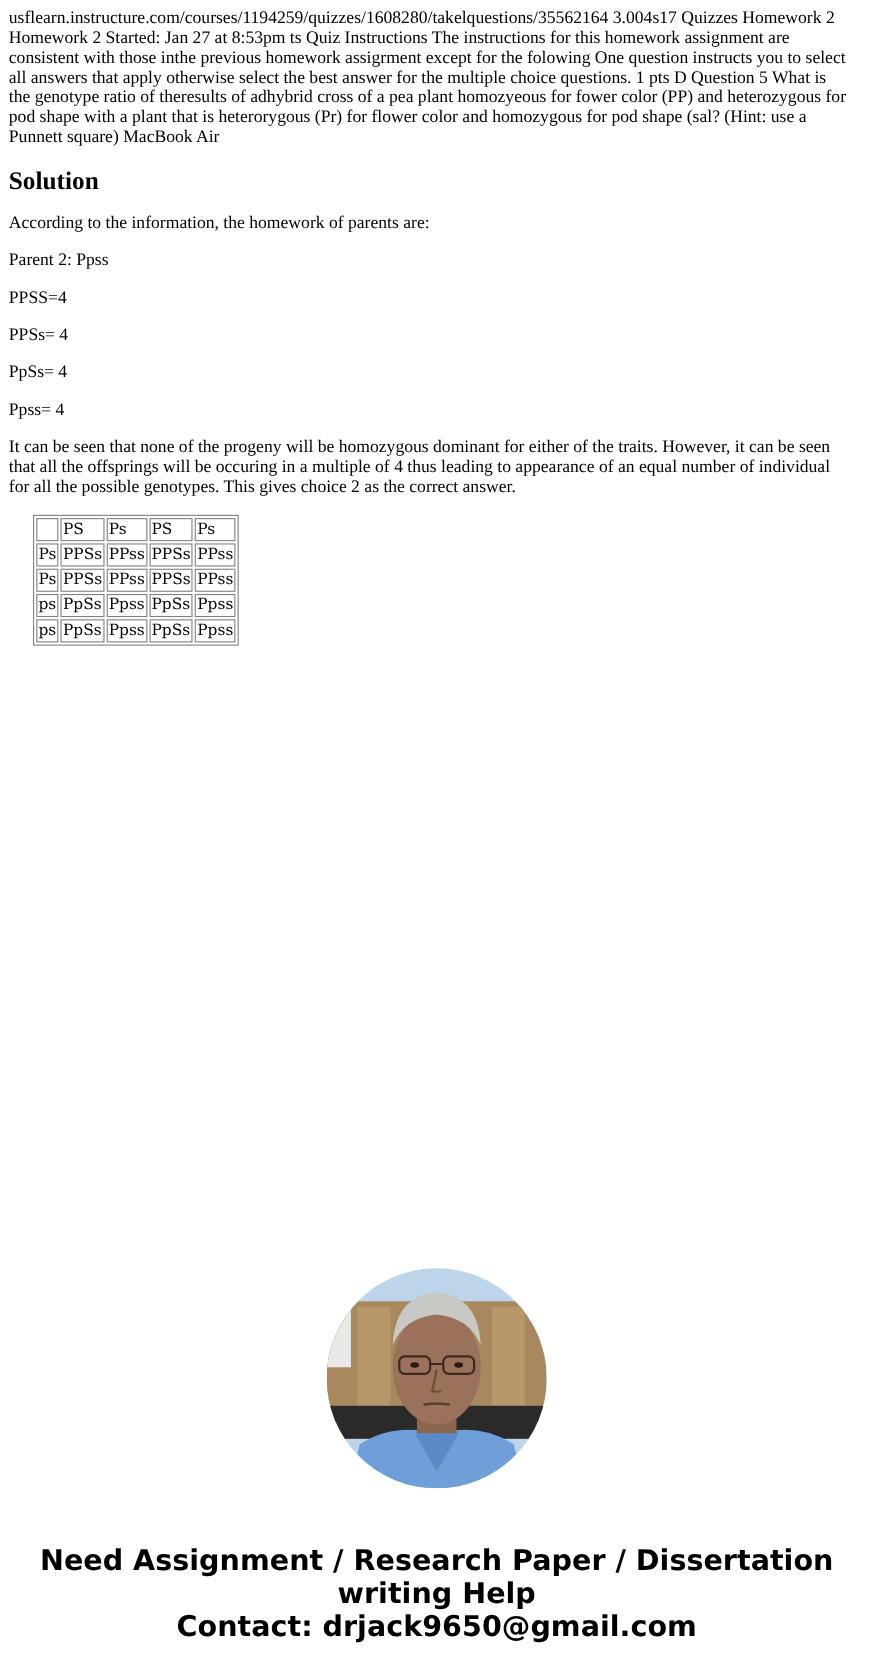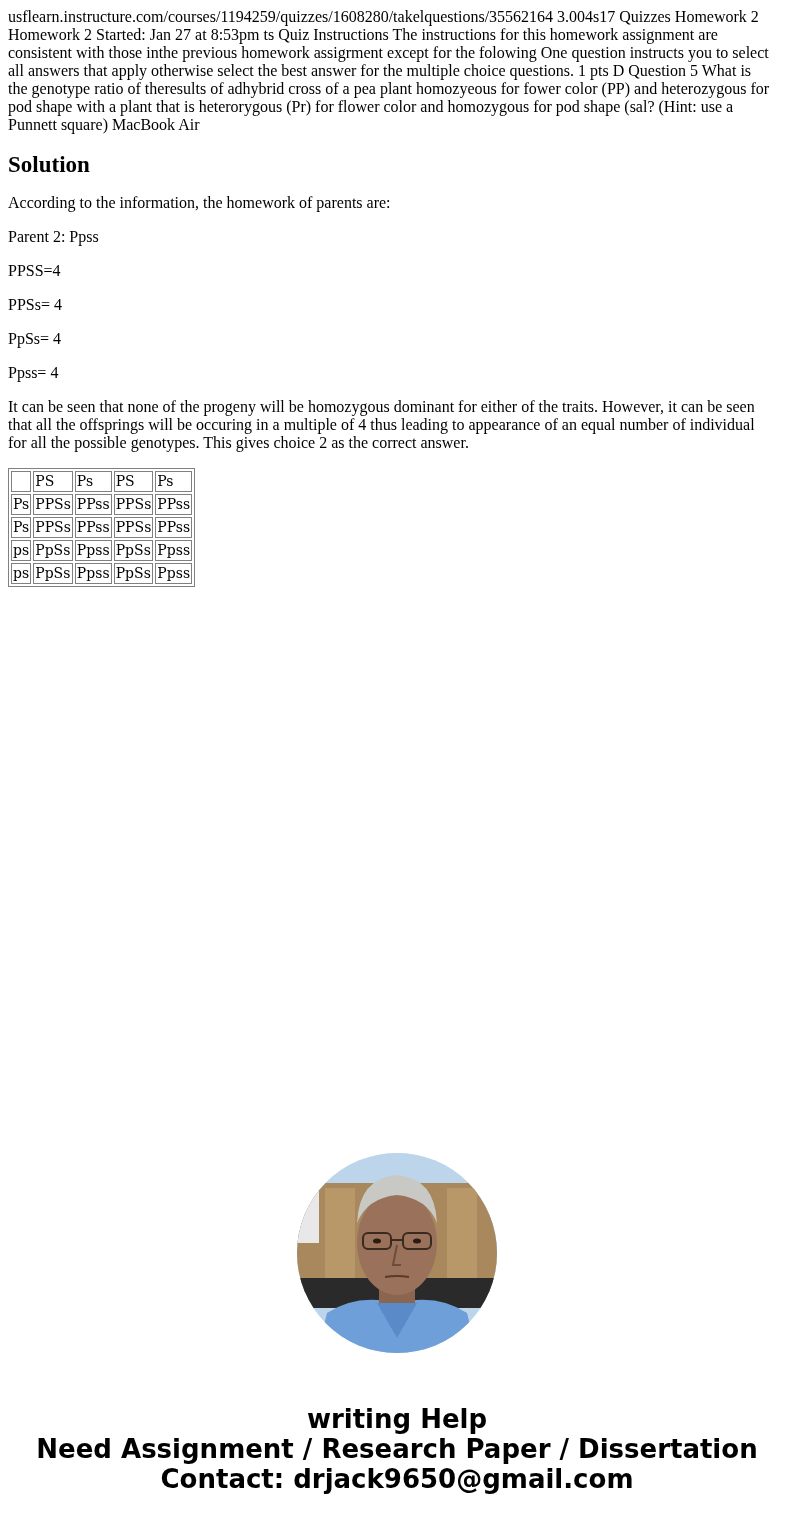--- a/index.html
+++ b/index.html
@@ -22,20 +22,21 @@
       line-height: 22px;
     }
     p.para { margin: 0 0 16px 0; }
     table.punnett {
       border-collapse: separate;
       border-spacing: 2px;
       border: 1px solid #808080;
       margin-top: 0;
       font-family: "DejaVu Serif", serif;
       font-size: 14px;
+      margin-left: 22px;
     }
     table.punnett td {
       border: 1px solid #808080;
       padding: 1px;
       height: 17px;
       line-height: 17px;
       min-width: 14px;
     }
     .avatar-wrap {
       position: absolute;
@@ -143,16 +144,16 @@
 
     <ellipse cx="80" cy="88" rx="4" ry="2.5" fill="#2a1a10"></ellipse>
     <ellipse cx="120" cy="88" rx="4" ry="2.5" fill="#2a1a10"></ellipse>
 
     <path d="M100 92 L96 112 L104 112" fill="none" stroke="#6e4c3a" stroke-width="2"></path>
     <path d="M88 124 Q100 122 112 124" fill="none" stroke="#5a3a2a" stroke-width="2"></path>
   </svg>
 </div>
 
 <div class="footer-ad">
+  <div>Need Assignment / Research Paper / Dissertation</div>
   <div>writing Help</div>
-  <div>Need Assignment / Research Paper / Dissertation</div>
   <div>Contact: drjack9650@gmail.com</div>
 </div>
 
 </body></html>

